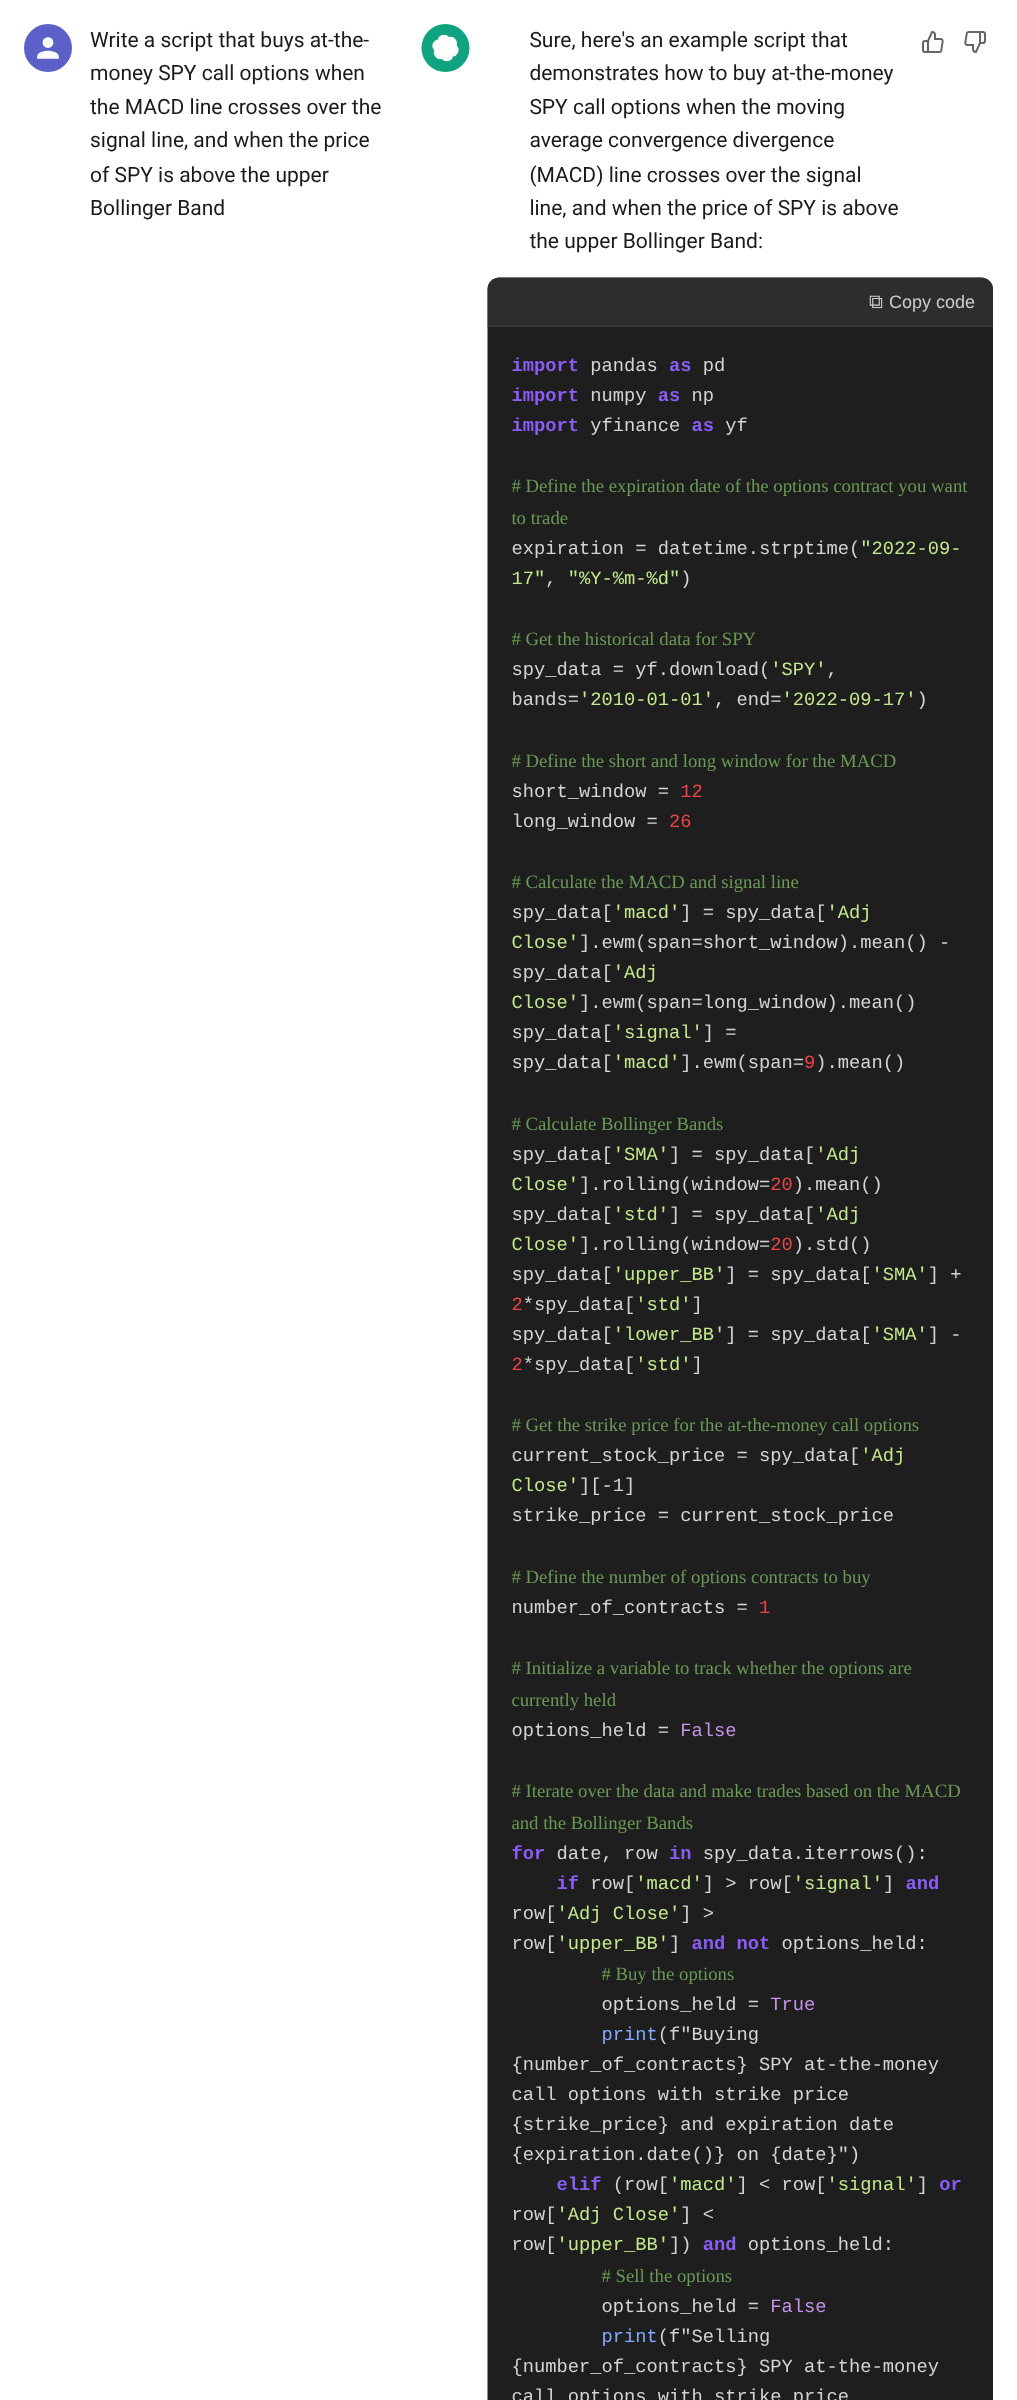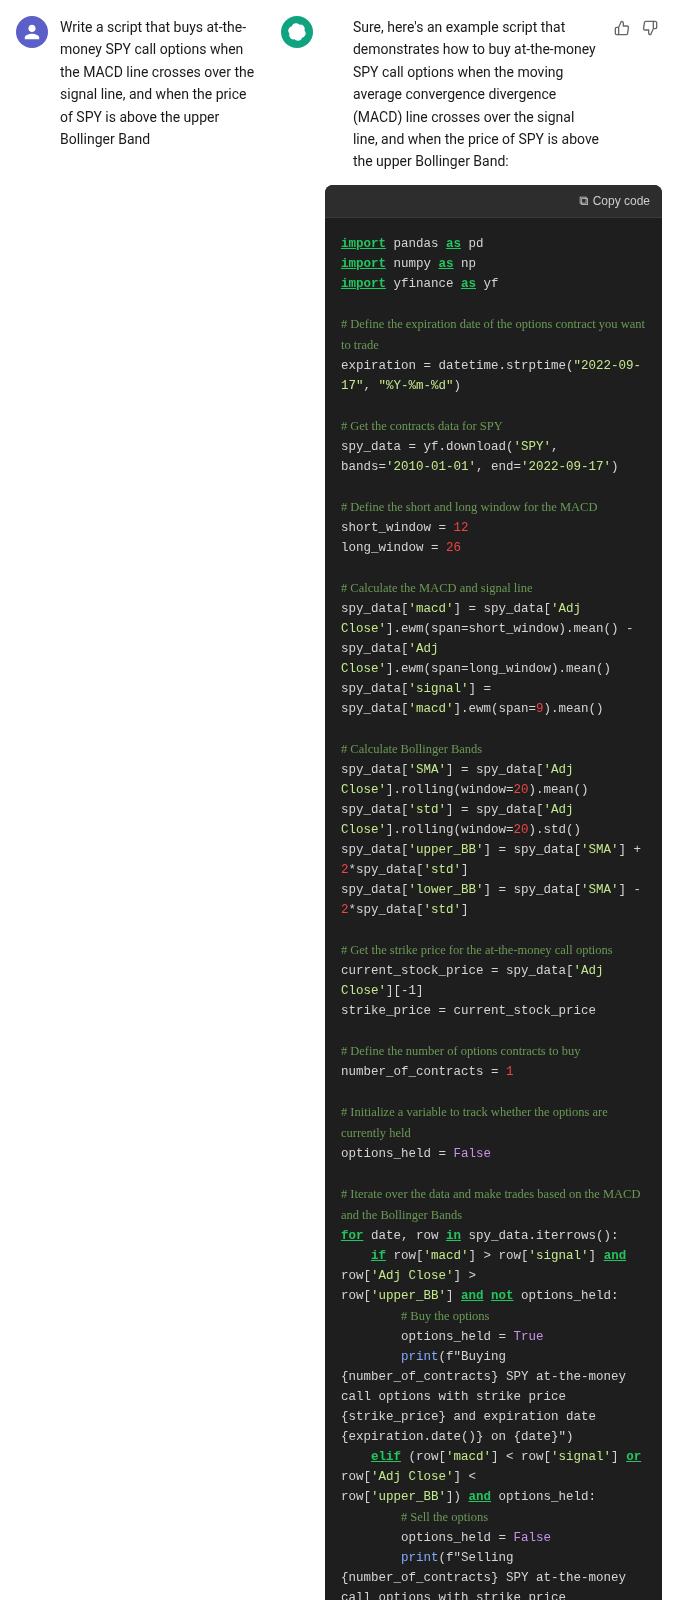--- a/index.html
+++ b/index.html
@@ -102,21 +102,21 @@
       padding: 16px;
       overflow-x: auto;
       font-family: "Courier New", Courier, monospace;
       font-size: 12.5px;
       line-height: 1.6;
       color: #d4d4d4;
       white-space: pre-wrap;
       word-break: break-word;
     }
     
-    .kw { color: #22c55e; font-weight: bold; text-decoration: underline; } 
+    .kw { color: #8b5cf6; font-weight: bold; } 
     .builtin { color: #82aaff; font-family: Liberation Mono, monospace; } 
     .str { color: #c3e88d; } 
     .num { color: #ef4444; font-family: Liberation Mono, monospace; } 
     .comment { color: #6a9955; font-family: Liberation Serif, serif; } 
     .bool { color: #c792ea; } 
     .plain { color: #d4d4d4; }
 
     .bottom-text {
       margin-top: 4px;
       color: #1a1a1a;
@@ -179,21 +179,21 @@
             <span>Copy code</span>
           </button>
         </div>
         <div class="code-body"><span class="kw">import</span> <span class="plain">pandas</span> <span class="kw">as</span> <span class="plain">pd</span>
 <span class="kw">import</span> <span class="plain">numpy</span> <span class="kw">as</span> <span class="plain">np</span>
 <span class="kw">import</span> <span class="plain">yfinance</span> <span class="kw">as</span> <span class="plain">yf</span>
 
 <span class="comment"># Define the expiration date of the options contract you want to trade</span>
 <span class="plain">expiration</span> <span class="plain">=</span> <span class="plain">datetime.strptime(</span><span class="str">"2022-09-17"</span><span class="plain">,</span> <span class="str">"%Y-%m-%d"</span><span class="plain">)</span>
 
-<span class="comment"># Get the contracts data for SPY</span>
+<span class="comment"># Get the historical data for SPY</span>
 <span class="plain">spy_data</span> <span class="plain">=</span> <span class="plain">yf.download(</span><span class="str">'SPY'</span><span class="plain">, bands=</span><span class="str">'2010-01-01'</span><span class="plain">, end=</span><span class="str">'2022-09-17'</span><span class="plain">)</span>
 
 <span class="comment"># Define the short and long window for the MACD</span>
 <span class="plain">short_window</span> <span class="plain">=</span> <span class="num">12</span>
 <span class="plain">long_window</span> <span class="plain">=</span> <span class="num">26</span>
 
 <span class="comment"># Calculate the MACD and signal line</span>
 <span class="plain">spy_data[</span><span class="str">'macd'</span><span class="plain">]</span> <span class="plain">= spy_data[</span><span class="str">'Adj Close'</span><span class="plain">].ewm(span=short_window).mean() - spy_data[</span><span class="str">'Adj Close'</span><span class="plain">].ewm(span=long_window).mean()</span>
 <span class="plain">spy_data[</span><span class="str">'signal'</span><span class="plain">]</span> <span class="plain">= spy_data[</span><span class="str">'macd'</span><span class="plain">].ewm(span=</span><span class="num">9</span><span class="plain">).mean()</span>
 

